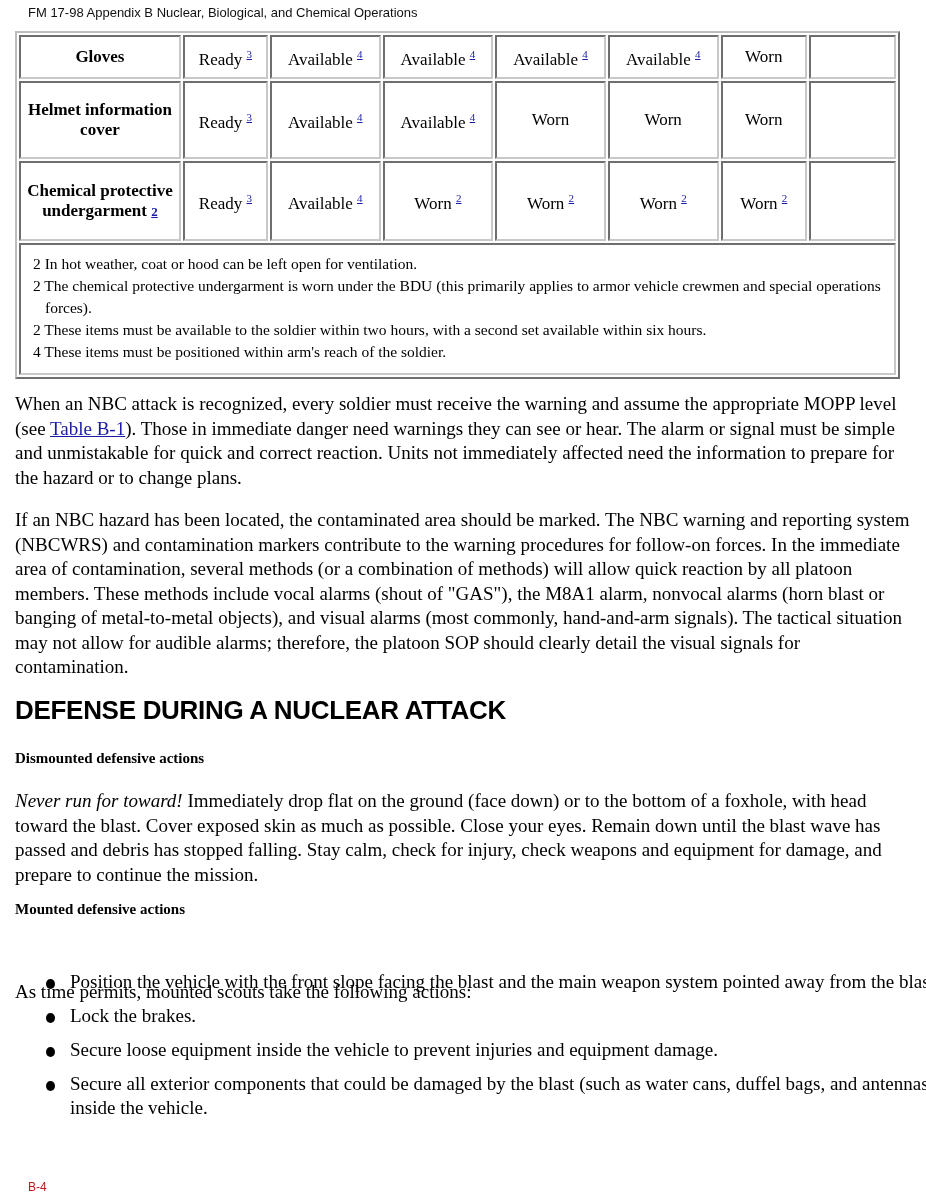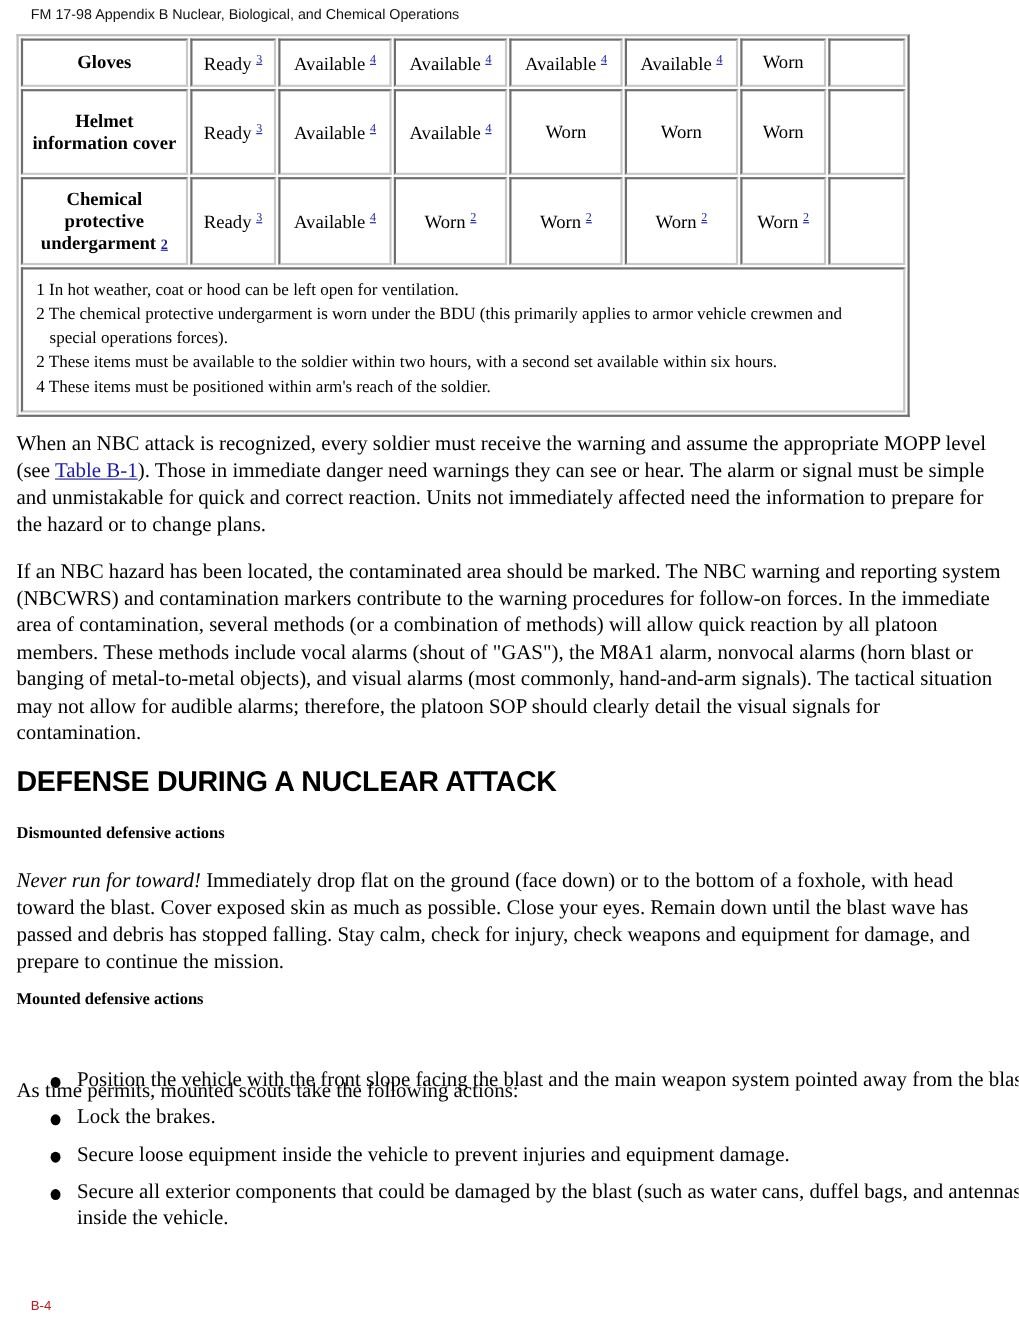--- a/index.html
+++ b/index.html
@@ -1,21 +1,21 @@
 <!DOCTYPE html>
 <html><head>
 <meta charset="utf-8">
 <style>
   html, body { margin: 0; padding: 0; background: #ffffff; }
   body { width: 926px; height: 1198px; position: relative; overflow: hidden;
          font-family: "Liberation Serif", "DejaVu Serif", serif; color: #000; }
   .running-head { position: absolute; left: 28px; top: 5px; font-family: "Liberation Sans", "DejaVu Sans", sans-serif; font-size: 13px; color: #111; }
   .page-num { position: absolute; left: 28px; top: 1180px; font-family: "Liberation Sans", "DejaVu Sans", sans-serif; font-size: 12px; color: #b91c1c; }
 
-  table.mopp { position: absolute; left: 15px; top: 31px; width: 812px; border-collapse: separate; border-spacing: 2px;
+  table.mopp { position: absolute; left: 15px; top: 31px; width: 885px; border-collapse: separate; border-spacing: 2px;
                border: 2px solid; border-color: #bdbdbd #6e6e6e #6e6e6e #bdbdbd; background: #fff; }
   table.mopp td { border: 2px solid; border-color: #6e6e6e #c8c8c8 #c8c8c8 #6e6e6e; text-align: center; vertical-align: middle;
                   font-size: 17px; padding: 2px 4px; }
   table.mopp td.rowhead { font-weight: bold; line-height: 20px; }
   tr.r1 td { height: 36px; }
   tr.r2 td { height: 70px; }
   tr.r3 td { height: 72px; }
   sup a, a.fn { color: #1a1aa6; font-size: 11px; text-decoration: underline; }
   td.rowhead a.fn { font-size: 13px; font-weight: bold; }
   td.notes { text-align: left !important; font-size: 15.5px !important; padding: 8px 10px 10px 12px !important; line-height: 22px; }
@@ -63,21 +63,21 @@
         <td style="width: 83px;"><span>Ready</span> <sup><a href="#">3</a></sup></td>
         <td style="width: 110px;"><span>Available</span> <sup><a href="#">4</a></sup></td>
         <td style="width: 110px;"><span>Worn</span> <sup><a href="#">2</a></sup></td>
         <td style="width: 110px;"><span>Worn</span> <sup><a href="#">2</a></sup></td>
         <td style="width: 110px;"><span>Worn</span> <sup><a href="#">2</a></sup></td>
         <td style="width: 87px;"><span>Worn</span> <sup><a href="#">2</a></sup></td>
         <td style="width: 100px;"><span></span></td>
       </tr>
       <tr>
         <td colspan="8" class="notes">
-          <p class="note">1 In hot weather, coat or hood can be left open for ventilation.</p>
+          <p class="note">2 In hot weather, coat or hood can be left open for ventilation.</p>
           <p class="note">2 The chemical protective undergarment is worn under the BDU (this primarily applies to armor vehicle crewmen and special operations forces).</p>
           <p class="note">2 These items must be available to the soldier within two hours, with a second set available within six hours.</p>
           <p class="note">4 These items must be positioned within arm's reach of the soldier.</p>
         </td>
       </tr>
     </tbody>
 </table>
 
 <div class="body-text" style="top:392px;">
   <p>

